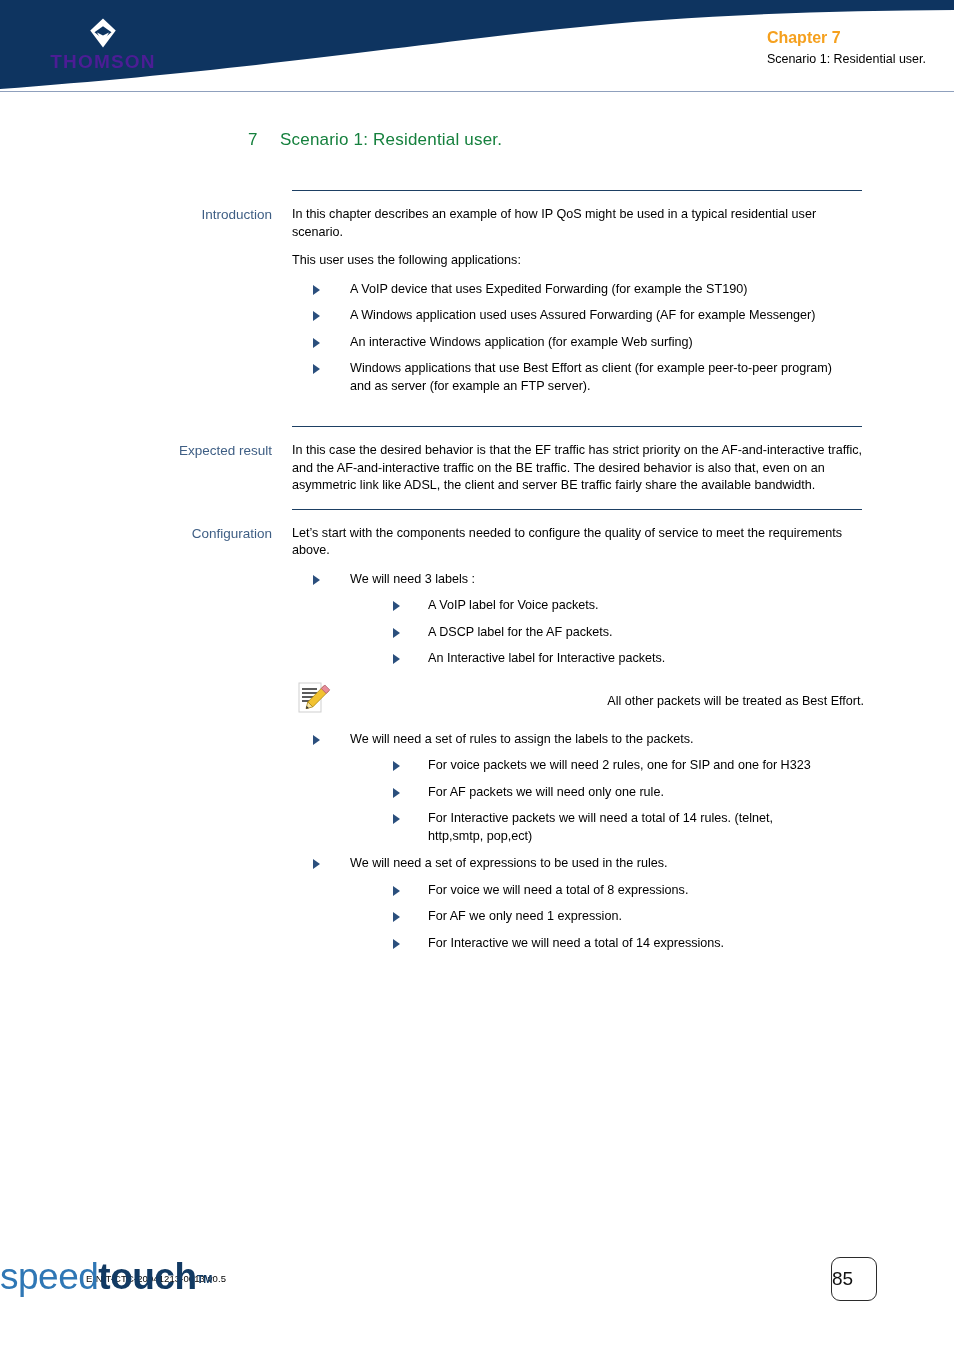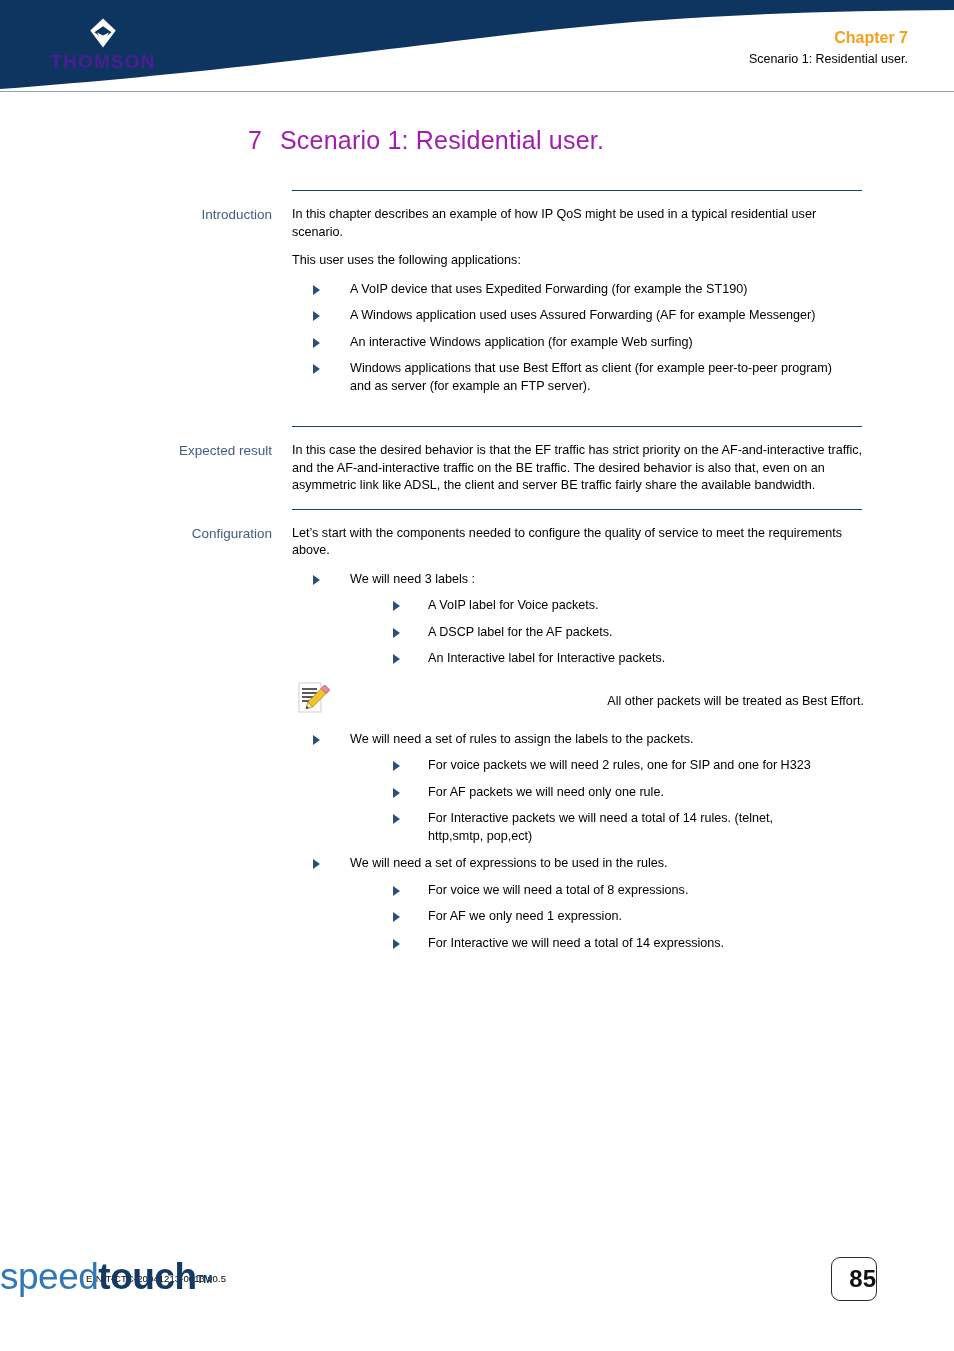--- a/index.html
+++ b/index.html
@@ -53,44 +53,43 @@
   .logo-word {
     color: #4c1d95;
     font-family: "Liberation Sans", sans-serif;
     font-weight: bold;
     font-size: 19px;
     letter-spacing: 1.2px;
     line-height: 20px;
   }
   .header-right {
     position: absolute;
-    right: 46px;
+    right: 28px;
     top: 28px;
-    text-align: right;
   }
   .chapter-label {
     color: #F5A01E;
     font-weight: bold;
     font-size: 16px;
     line-height: 20px;
   }
   .chapter-sub {
     color: #000000;
     font-size: 12.5px;
     line-height: 18px;
     margin-top: 2px;
   }
 
   
   .page-title {
     position: absolute;
     left: 248px;
     top: 124px;
-    color: #a21caf;
-    font-size: 25px;
+    color: #15803d;
+    font-size: 17px;
     line-height: 32px;
     letter-spacing: 0.2px;
     white-space: nowrap;
   }
   .page-title .num {
     display: inline-block;
     width: 32px;
   }
 
   
@@ -247,24 +246,24 @@
     right: 77px;
     top: 2px;
     width: 44px;
     height: 42px;
     border: 1px solid #2b2b2b;
     border-radius: 9px;
     background: #fff;
   }
   .page-num {
     display: block;
-    text-align: right;
+    text-align: left;
     line-height: 42px;
-    font-size: 24px;
-    font-weight: bold;
+    font-size: 19px;
+    font-weight: normal;
     color: #111;
   }
 </style>
 </head>
 <body>
 
 <div class="header">
   <svg class="header-band" viewBox="0 0 954 95" preserveAspectRatio="none">
     <path d="M0,0 L954,0 L954,10 C820,11 690,15 560,29 C410,45 250,70 0,89 Z" fill="#0E3460"></path>
   </svg>

